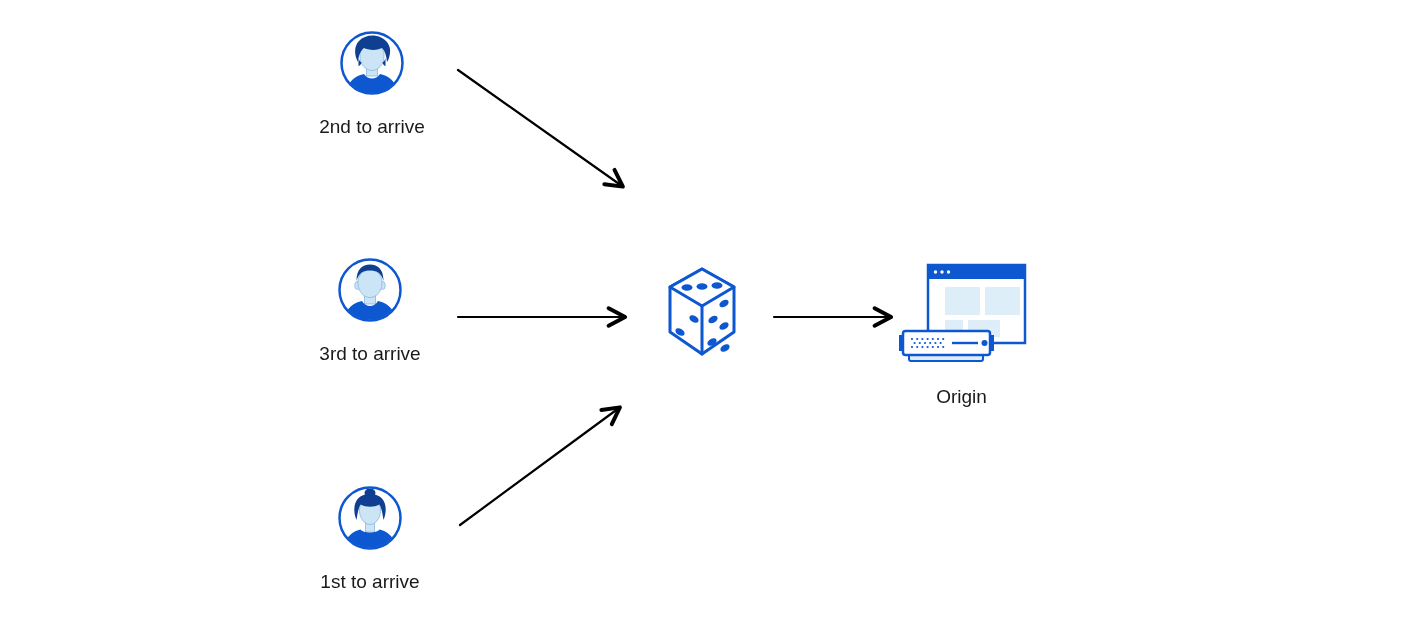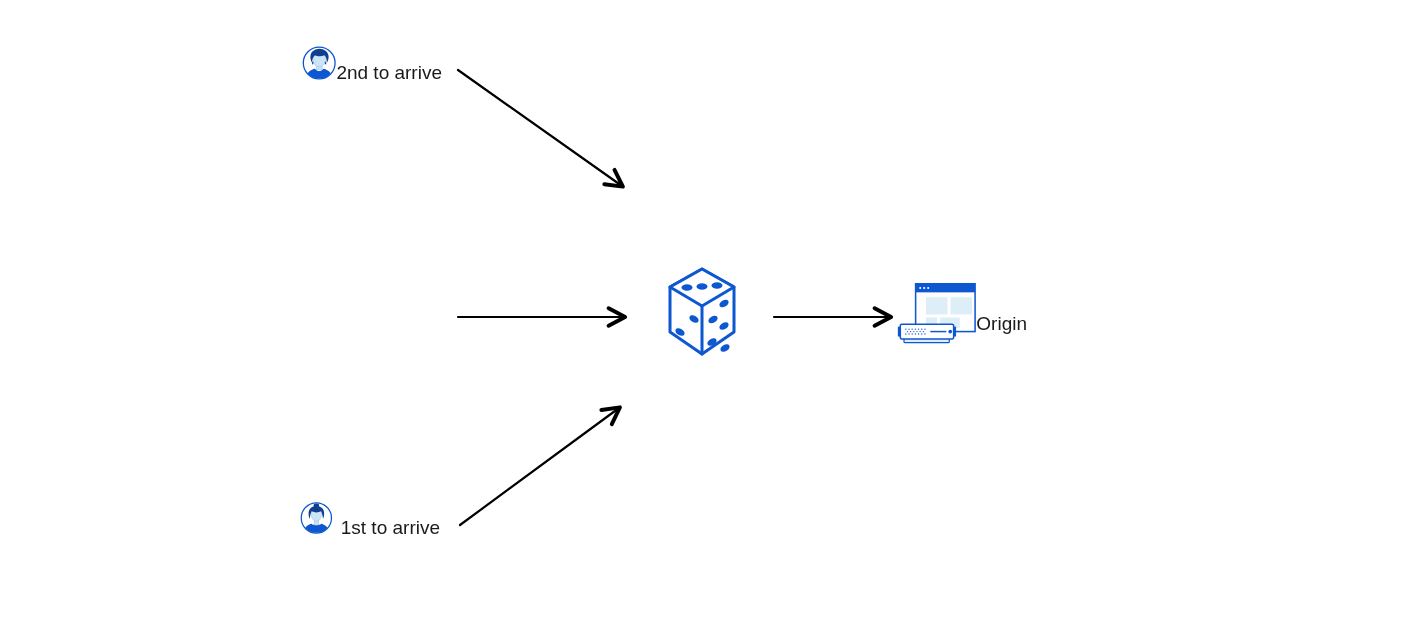--- a/index.html
+++ b/index.html
@@ -10,21 +10,21 @@
     --face-line:#86b7dd;
     --arrow-black:#000000;
     --text-color:#191a1c;
   }
   html,body{margin:0;padding:0;background:#fff;}
   .canvas{
     position:relative;width:1405px;height:633px;background:#fff;
     font-family:"Liberation Sans",sans-serif;overflow:hidden;
   }
   .arrows{position:absolute;left:0;top:0;width:1405px;height:633px;}
-  .node{position:absolute;display:flex;flex-direction:row;align-items:center;}
+  .node{position:absolute;display:flex;flex-direction:column;align-items:center;}
   .node-label{
     margin-top:20px;font-size:19px;line-height:1.2;color:var(--text-color);
     white-space:nowrap;text-align:center;
   }
   .origin-label{margin-top:22px;}
   .avatar{width:66px;height:66px;}
 </style>
 </head>
 <body>
 
@@ -58,22 +58,42 @@
         <path d="M33,13 C41,13 45.5,19 45,27 C44.5,34.5 39.5,40.5 33,40.5 C26.5,40.5 21.5,34.5 21,27 C20.5,19 25,13 33,13 Z" fill="var(--face-blue)" stroke="var(--face-line)" stroke-width="0.8"></path>
         <path d="M19,32 C15,25 15,16 20,11 C25,5.5 34,4 41,7 C48,10 52,16 51,23 C50.5,27 49.5,30 48,32 C47.5,26 46,21 43,18 C37,21 29,20 25,18 C21.5,20.5 19.5,26 19,32 Z" fill="var(--dark-navy)"></path>
         <path d="M19.5,28 L19.5,36 C20.5,36 22,34.5 22.5,32.5 C21,31.5 20,30 19.5,28 Z" fill="var(--dark-navy)"></path>
         <path d="M46.5,28 C46,30 45,31.5 43.5,32.5 C44,34.5 45.5,36 46.5,36 Z" fill="var(--dark-navy)"></path>
       </g>
       <circle cx="33" cy="33" r="30.5" fill="none" stroke="var(--primary-blue)" stroke-width="2.5"></circle>
     </svg>
     <div class="node-label">2nd to arrive</div>
   </div>
 
+  <div class="node" style="left:300px;top:257px;width:140px;">
+    <svg class="avatar" viewBox="0 0 66 66">
+      <defs>
+          <clipPath id="clipB">
+            <circle cx="33" cy="33" r="29.7"></circle>
+          </clipPath>
+        </defs>
+      <circle cx="33" cy="33" r="30.5" fill="#fff"></circle>
+      <g clip-path="url(#clipB)">
+        <rect x="27.5" y="34" width="11" height="13" fill="var(--face-blue)" stroke="var(--face-line)" stroke-width="0.8"></rect>
+        <path d="M6,66 C8,51 17,45.5 25,44 C27,47.5 30,49 33,49 C36,49 39,47.5 41,44 C49,45.5 58,51 60,66 Z" fill="var(--primary-blue)"></path>
+        <ellipse cx="20.5" cy="28.5" rx="2.8" ry="4" fill="var(--face-blue)" stroke="var(--face-line)" stroke-width="0.8"></ellipse>
+        <ellipse cx="45.5" cy="28.5" rx="2.8" ry="4" fill="var(--face-blue)" stroke="var(--face-line)" stroke-width="0.8"></ellipse>
+        <path d="M33,13 C41,13 45.5,19 45,27 C44.5,34.5 39.5,40.5 33,40.5 C26.5,40.5 21.5,34.5 21,27 C20.5,19 25,13 33,13 Z" fill="var(--face-blue)" stroke="var(--face-line)" stroke-width="0.8"></path>
+        <path d="M19.5,24 C19.5,12.5 25,7.5 33,7.5 C41,7.5 46.5,12.5 46.5,24 C44,15.5 39.5,13.5 33,13.5 C26.5,13.5 22,15.5 19.5,24 Z" fill="var(--dark-navy)"></path>
+      </g>
+      <circle cx="33" cy="33" r="30.5" fill="none" stroke="var(--primary-blue)" stroke-width="2.5"></circle>
+    </svg>
+    <div class="node-label">3rd to arrive</div>
+  </div>
 
-  <div class="node" style="left:300px;top:485px;width:140px;gap:8px;">
+  <div class="node" style="left:300px;top:485px;width:140px;">
     <svg class="avatar" viewBox="0 0 66 66">
       <defs>
           <clipPath id="clipC">
             <circle cx="33" cy="33" r="29.7"></circle>
           </clipPath>
         </defs>
       <circle cx="33" cy="33" r="30.5" fill="#fff"></circle>
       <g clip-path="url(#clipC)">
         <rect x="28.5" y="33" width="9" height="14" fill="var(--face-blue)" stroke="var(--face-line)" stroke-width="0.8"></rect>
         <path d="M6,66 C8,51.5 16,46 23.5,44.5 C26,48.5 40,48.5 42.5,44.5 C50,46 58,51.5 60,66 Z" fill="var(--primary-blue)"></path>

